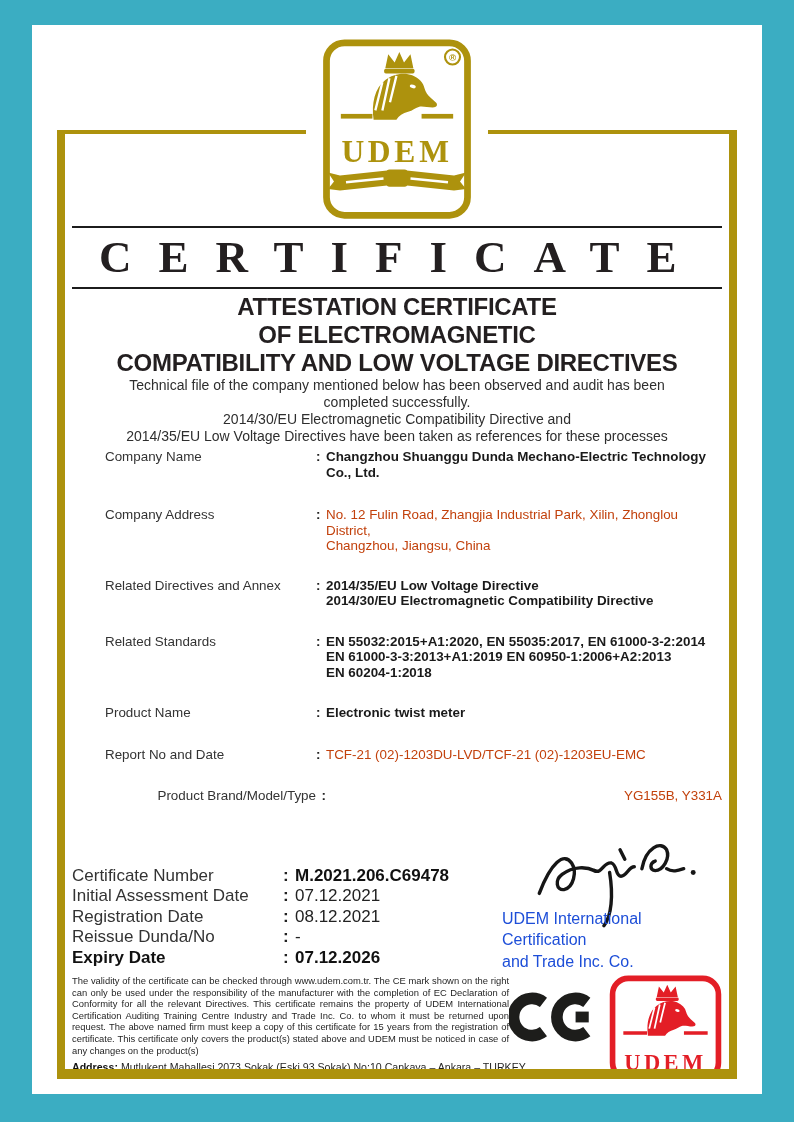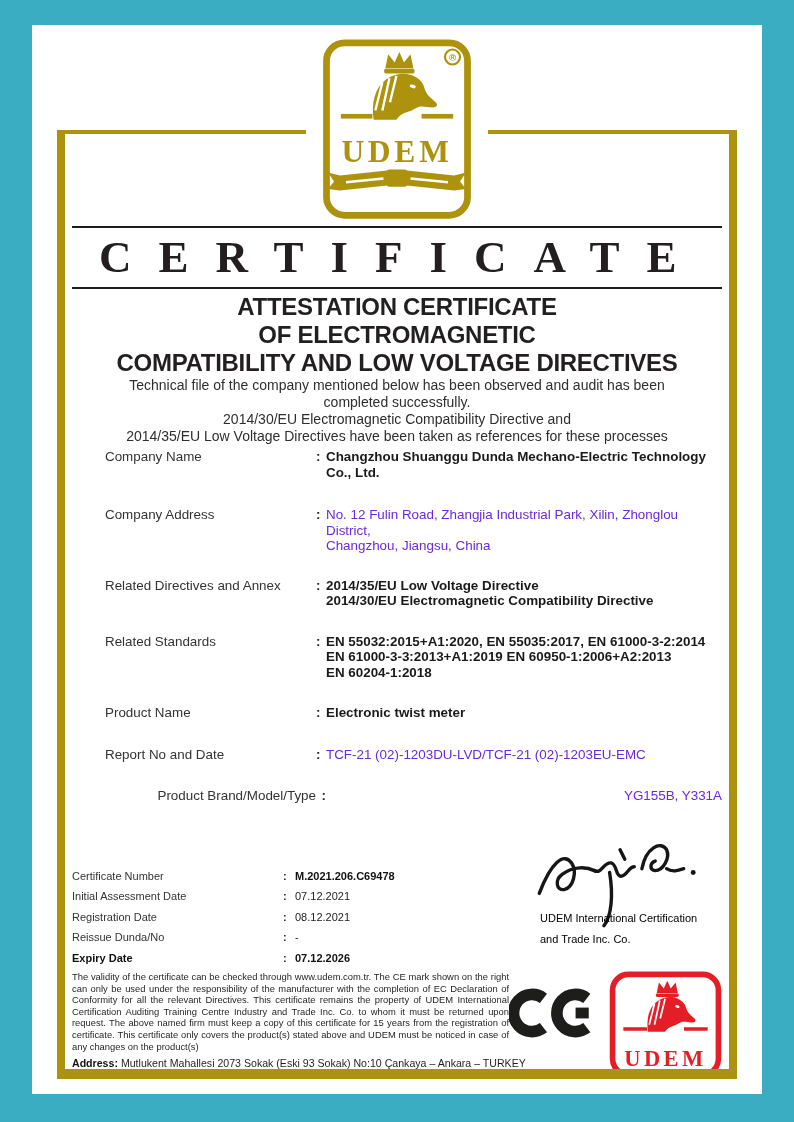--- a/index.html
+++ b/index.html
@@ -67,41 +67,41 @@
     text-align:center;
     font-size:14px;
     line-height:17px;
     color:#2e2e2e;
   }
   
   .fields{margin-top:4px;}
   .frow{display:flex;align-items:flex-start;font-size:13.4px;line-height:15.5px;}
   .frow .lbl{flex:0 0 211px;color:#333;margin-left:33px;}
   .frow .colon{flex:0 0 10px;font-weight:bold;color:#222;}
-  .frow .val{flex:1;white-space:pre-line;color:#6d28d9;}
+  .frow .val{flex:1;white-space:pre-line;color:#c2410c;}
   .frow .val.b{font-weight:bold;color:#1a1a1a;}
   .mb1{margin-bottom:27px;}
   .mb2{margin-bottom:24px;}
   .mb3{margin-bottom:25px;}
   .mb4{margin-bottom:25px;}
   .mb5{margin-bottom:26px;}
   .mb6{margin-bottom:26px;}
   .mb7{margin-bottom:62px;text-align:right;}
   
   .bottom-row{display:flex;}
   .cert-col{flex:0 0 430px;}
-  .crow{display:flex;font-size:11px;line-height:20.5px;}
+  .crow{display:flex;font-size:17px;line-height:20.5px;}
   .crow .lbl{flex:0 0 211px;color:#333;}
   .crow .lbl.b{font-weight:bold;color:#111;}
   .crow .colon{flex:0 0 12px;font-weight:bold;}
   .crow .val{flex:1;}
   .crow .val.b{font-weight:bold;color:#111;}
   .sign-col{flex:1;position:relative;margin-top:-32px;}
   .signature{margin-left:24px;margin-bottom:-26px;}
-  .org{font-size:11px;line-height:21.5px;color:#000000;margin-left:38px;}
+  .org{font-size:16px;line-height:21.5px;color:#1d4ed8;}
   
   .legal-row{display:flex;margin-top:3px;}
   .legal-left{flex:1;min-width:0;}
   .fine-print{
     font-size:9.4px;
     line-height:11.6px;
     color:#1f1f1f;
     max-width:452px;
     text-align:justify;
   }

